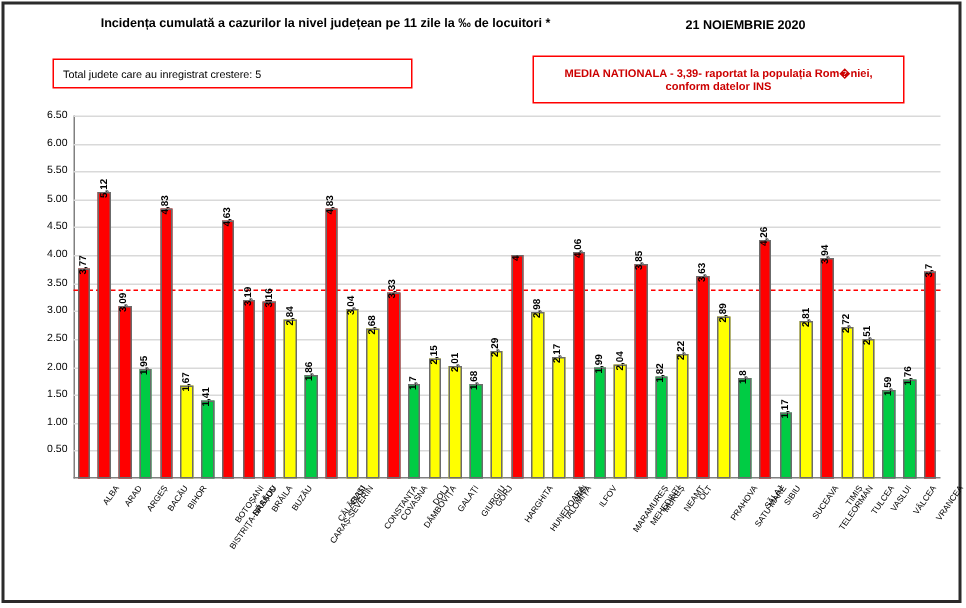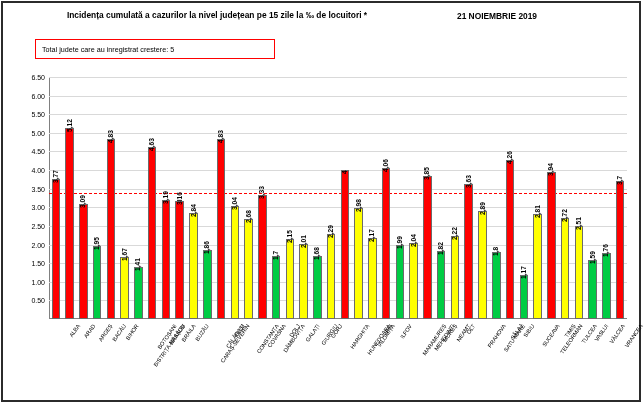--- a/index.html
+++ b/index.html
@@ -130,27 +130,31 @@
     position:absolute;
     left:46px; top:318px;
     width:578px; height:80px;
   }
 </style>
 </head>
 <body>
 
 <div id="frame">
 
-  <div class="title">Incidența cumulată a cazurilor la nivel județean pe 15 zile la ‰ de locuitori *</div>
-  <div class="date">21 NOIEMBRIE 2019</div>
+  <div class="title">Incidența cumulată a cazurilor la nivel județean pe 11 zile la ‰ de locuitori *</div>
+  <div class="date">21 NOIEMBRIE 2020</div>
 
   <div class="box-left">
     <span>Total judete care au inregistrat crestere: 5</span>
   </div>
 
+  <div class="box-right">
+    <span>MEDIA NATIONALA - 3,39-  raportat la populația Rom�niei,</span>
+    <span>conform datelor INS</span>
+  </div>
 
   <div id="plot">
     <div class="axis-left"></div>
     <div class="axis-bottom"></div>
   <div class="gridline" style="top: 223.385px;"></div>
       <div class="ytick" style="top: 223.385px;">0.50</div>
       <div class="gridline" style="top: 204.769px;"></div>
       <div class="ytick" style="top: 204.769px;">1.00</div>
       <div class="gridline" style="top: 186.154px;"></div>
       <div class="ytick" style="top: 186.154px;">1.50</div>

